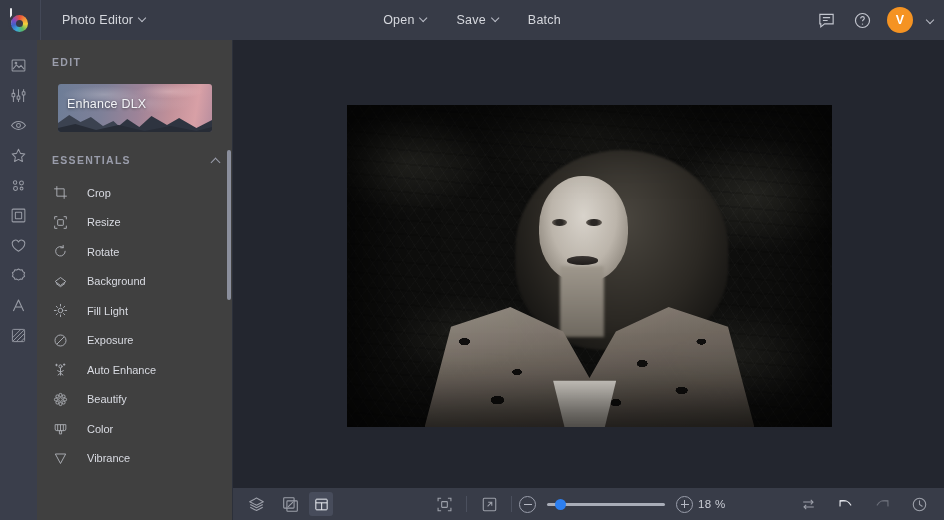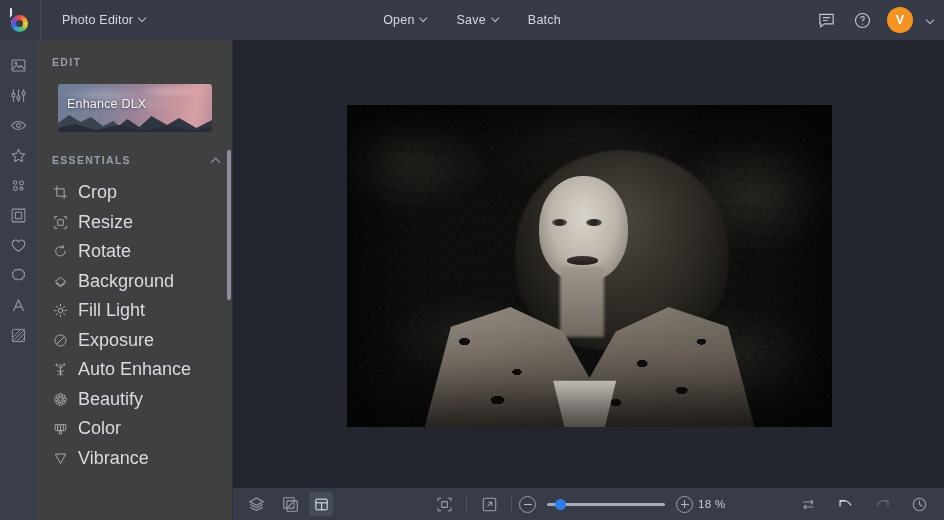--- a/index.html
+++ b/index.html
@@ -118,22 +118,22 @@
     width:9px; height:9px; position:relative;
   }
   .caret-up::before {
     content:""; position:absolute; left:1px; top:3px; width:6px; height:6px;
     border-left:1.3px solid #9a9dab; border-top:1.3px solid #9a9dab;
     transform:rotate(45deg);
   }
 
   #tool-list { padding-top:4px; }
   .tool {
-    height:29.5px; display:flex; align-items:center; gap:10px;
-    padding-left:15px; color:#d9dbe2; font-size:18px;
+    height:29.5px; display:flex; align-items:center; gap:19px;
+    padding-left:15px; color:#d9dbe2; font-size:11px;
     user-select:none;
   }
   .tool .ti { width:16px; height:16px; display:flex; align-items:center; justify-content:center; }
   .tool .ti svg { display:block; opacity:.75; }
 
   
   #panel-scrollbar {
     position:absolute; right:2px; top:110px; width:4px; height:150px;
     background:#8b8f9d; border-radius:2px;
   }

